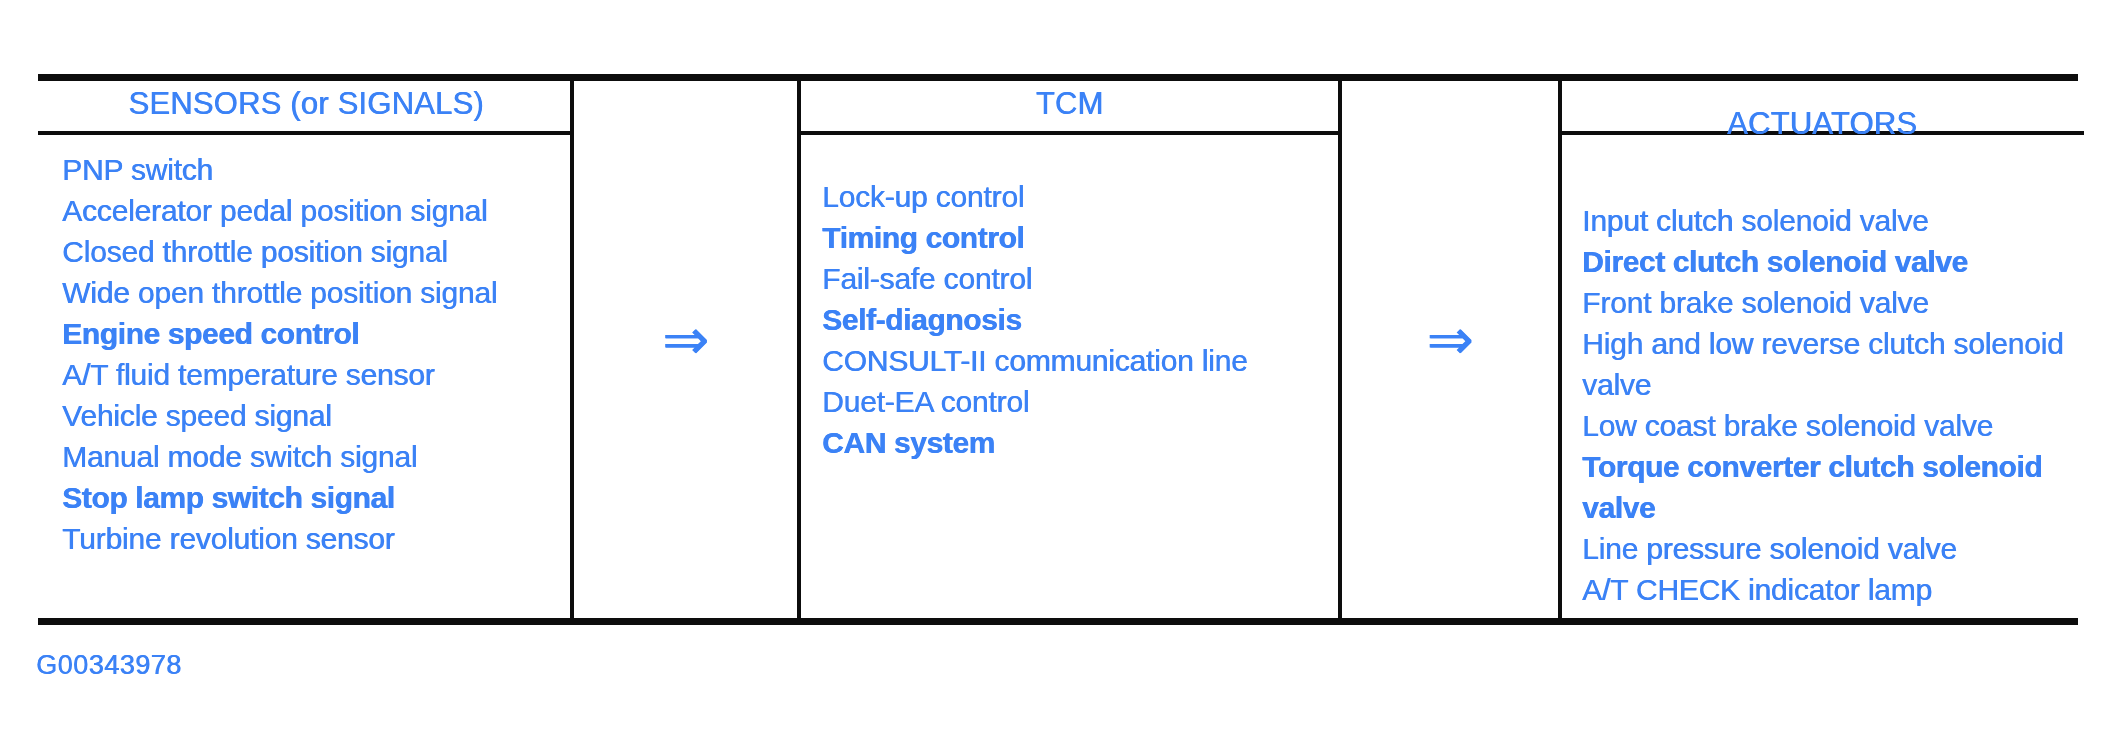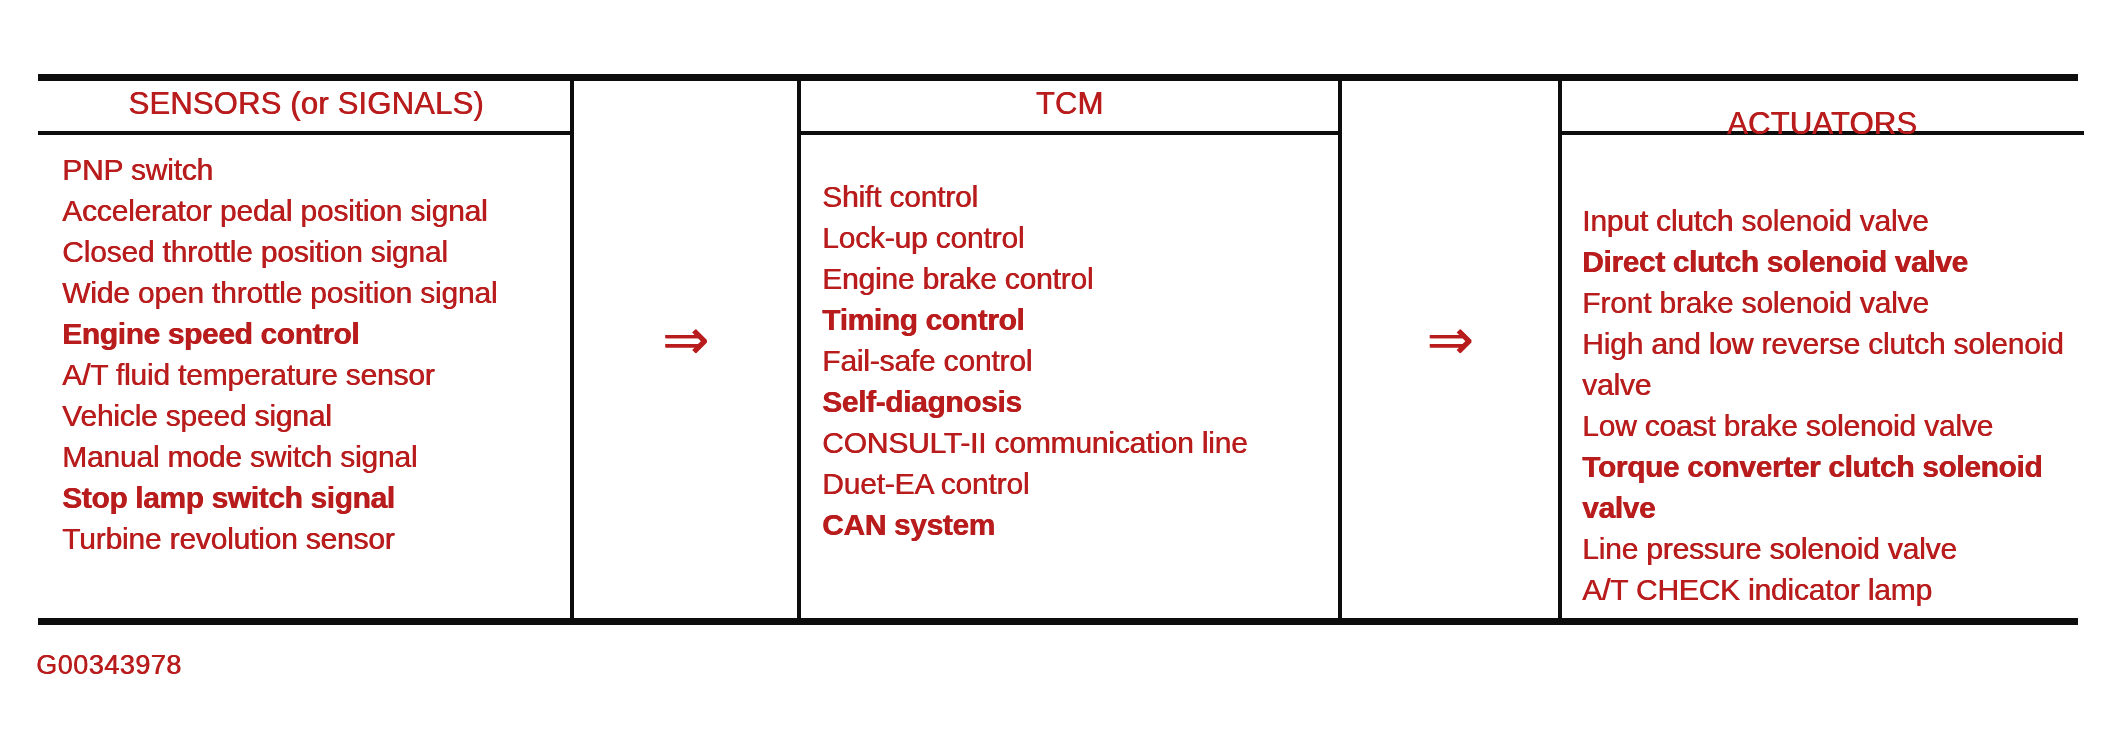--- a/index.html
+++ b/index.html
@@ -6,21 +6,21 @@
     margin: 0;
     padding: 0;
     background: #ffffff;
   }
   .page {
     position: relative;
     width: 2113px;
     height: 749px;
     background: #ffffff;
     font-family: "Liberation Sans", "DejaVu Sans", sans-serif;
-    color: #b91c1c;
+    color: #3b82f6;
     overflow: hidden;
   }
   
   .inked { text-shadow: 0.6px 0.2px 0 currentColor; }
 
   .rule { position: absolute; background: #0d0d0d; }
   .rule-top    { left: 38px;  top: 74px;  width: 2040px; height: 7px; }
   .rule-bottom { left: 38px;  top: 618px; width: 2040px; height: 7px; }
   .vline { position: absolute; top: 74px; width: 4px; height: 551px; background: #0d0d0d; }
   .vline-1 { left: 570px; }
@@ -104,23 +104,21 @@
     <div class="item inked">A/T fluid temperature sensor</div>
     <div class="item inked">Vehicle speed signal</div>
     <div class="item inked">Manual mode switch signal</div>
     <div class="item inked bold">Stop lamp switch signal</div>
     <div class="item inked">Turbine revolution sensor</div>
   </div>
 
   <div class="arrow arrow-1 inked">⇒</div>
 
   <div class="col-list col-list-2">
-    <div class="item inked">Shift control</div>
     <div class="item inked">Lock-up control</div>
-    <div class="item inked">Engine brake control</div>
     <div class="item inked bold">Timing control</div>
     <div class="item inked">Fail-safe control</div>
     <div class="item inked bold">Self-diagnosis</div>
     <div class="item inked">CONSULT-II communication line</div>
     <div class="item inked">Duet-EA control</div>
     <div class="item inked bold">CAN system</div>
   </div>
 
   <div class="arrow arrow-2 inked">⇒</div>
 

